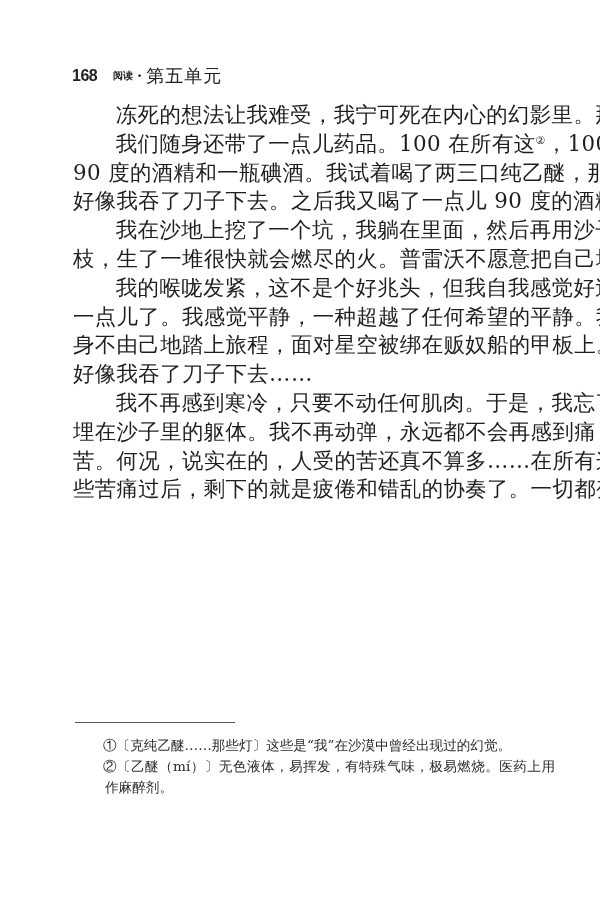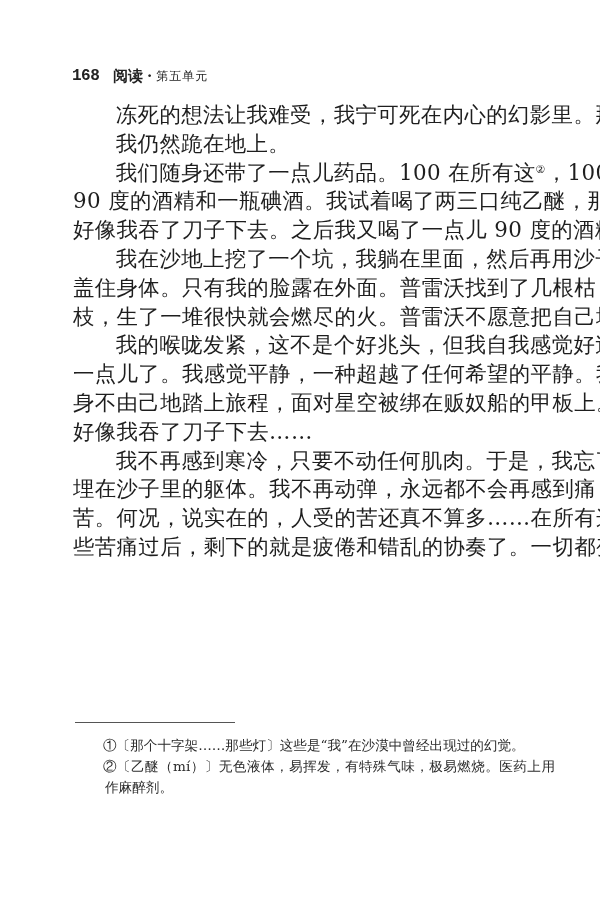--- a/index.html
+++ b/index.html
@@ -5,24 +5,24 @@
   html, body { margin: 0; padding: 0; }
   body {
     width: 600px; height: 899px; background: #ffffff; position: relative; overflow: hidden;
     font-family: "DejaVu Serif", "Liberation Serif", serif; color: #1e1e1e;
   }
   .page { position: absolute; left: 0; top: 0; width: 600px; height: 899px; }
   .running-head {
     position: absolute; left: 72px; top: 64px; height: 24px; display: flex; align-items: center;
     font-size: 15px; color: #222;
   }
-  .page-num { font-family: Liberation Mono, monospace; font-weight: bold; font-size: 16px; width: 41px; letter-spacing: -0.5px; }
-  .book-name { font-family: Liberation Serif, serif; font-weight: bold; font-size: 15px; }
+  .page-num { font-family: Liberation Sans, sans-serif; font-weight: bold; font-size: 16px; width: 41px; letter-spacing: -0.5px; }
+  .book-name { font-family: Liberation Serif, serif; font-weight: bold; font-size: 10px; }
   .sep { margin: 0 4px; font-weight: bold; }
-  .unit-name { font-family: "DejaVu Serif", serif; font-size: 12px; letter-spacing: 1px; }
+  .unit-name { font-family: "DejaVu Serif", serif; font-size: 18px; letter-spacing: 1px; }
   .body-text {
     position: absolute; left: 73px; top: 101px; width: 481px;
     font-size: 21.4px; line-height: 28.8px; text-align: justify; letter-spacing: 0.4px;
   }
   .line { display: block; text-indent: 0; text-align: justify; text-align-last: justify; white-space: nowrap; }
   .line.first { padding-left: 2em; }
   .line.last { text-align-last: left; }
   .rule {
     position: absolute; left: 75px; top: 722px; width: 160px; height: 0; border-top: 1px solid #555;
   }
@@ -42,38 +42,36 @@
 
   <div class="running-head">
     <span class="page-num">168</span>
     <span class="book-name">阅读</span>
     <span class="sep">·</span>
     <span class="unit-name">第五单元</span>
   </div>
 
   <div class="body-text">
     <span class="line first">冻死的想法让我难受，我宁可死在内心的幻影里。那</span>
-    <span class="line first last">我仍然跪在地上。</span>
     <span class="line first"><span>我们随身还带了一点儿药品。100 在所有这</span><sup>②</sup><span>，100 克</span></span>
     <span class="line">90 度的酒精和一瓶碘酒。我试着喝了两三口纯乙醚，那就</span>
     <span class="line">好像我吞了刀子下去。之后我又喝了一点儿 90 度的酒精，</span>
     <span class="line first">我在沙地上挖了一个坑，我躺在里面，然后再用沙子</span>
-    <span class="line">盖住身体。只有我的脸露在外面。普雷沃找到了几根枯</span>
     <span class="line">枝，生了一堆很快就会燃尽的火。普雷沃不愿意把自己埋</span>
     <span class="line first">我的喉咙发紧，这不是个好兆头，但我自我感觉好过</span>
     <span class="line">一点儿了。我感觉平静，一种超越了任何希望的平静。我</span>
     <span class="line">身不由己地踏上旅程，面对星空被绑在贩奴船的甲板上。</span>
     <span class="line last">好像我吞了刀子下去……</span>
     <span class="line first">我不再感到寒冷，只要不动任何肌肉。于是，我忘了</span>
     <span class="line">埋在沙子里的躯体。我不再动弹，永远都不会再感到痛</span>
     <span class="line">苦。何况，说实在的，人受的苦还真不算多……在所有这</span>
     <span class="line">些苦痛过后，剩下的就是疲倦和错乱的协奏了。一切都变</span>
   </div>
 
   <div class="rule"></div>
 
   <div class="footnotes">
-    <span class="fn-line last">①〔那个十字架……那些灯〕这些是“我”在沙漠中曾经出现过的幻觉。</span>
+    <span class="fn-line last">①〔克纯乙醚……那些灯〕这些是“我”在沙漠中曾经出现过的幻觉。</span>
     <span class="fn-line">②〔乙醚（mí）〕无色液体，易挥发，有特殊气味，极易燃烧。医药上用</span>
     <span class="fn-line last fn-cont">作麻醉剂。</span>
   </div>
 
 </div>
 
 </body></html>

